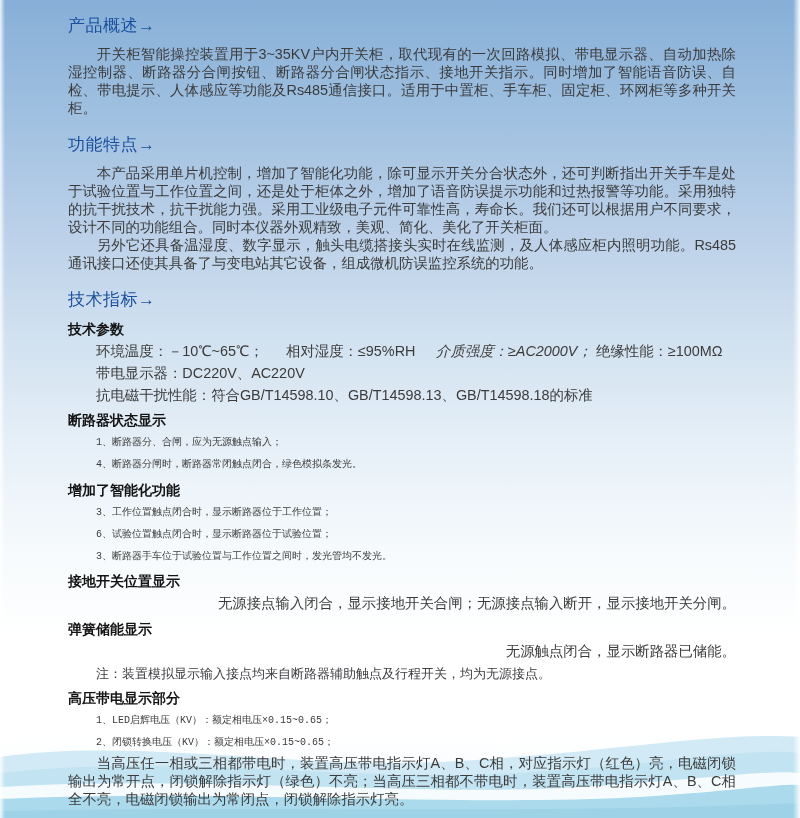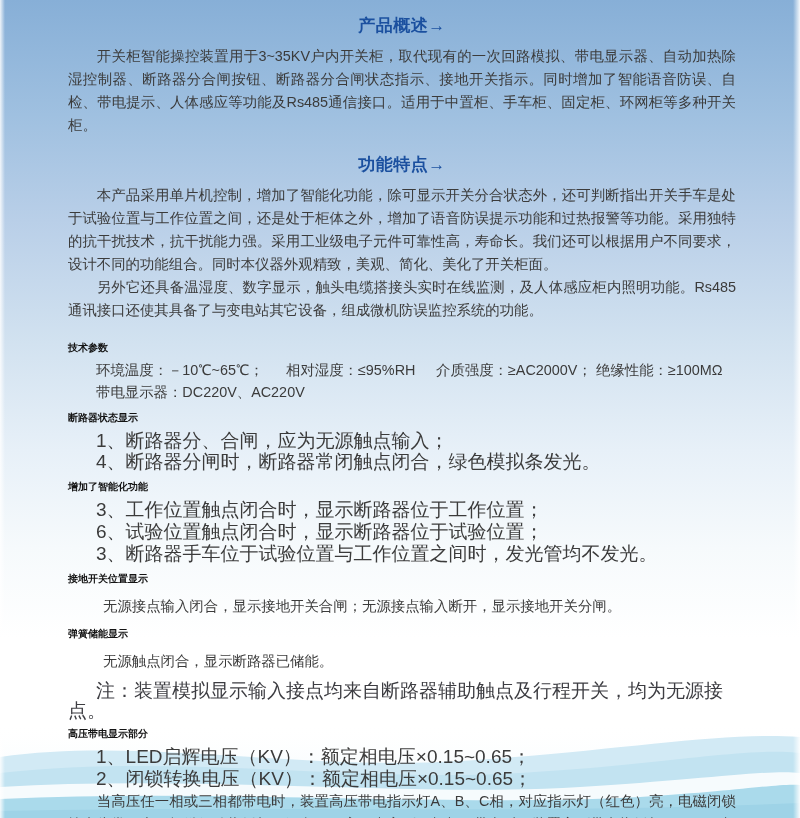--- a/index.html
+++ b/index.html
@@ -19,79 +19,80 @@
     font-family:"Liberation Sans", sans-serif;
   }
   .content{
     position:relative;
     z-index:2;
     padding:14px 64px 0 68px;
     color:#3b3b3b;
   }
   .h1{
     font-size:17px;
-    font-weight:bold;
+    font-weight:normal;
     color:#1b509f;
     margin:0 0 8px 0;
     letter-spacing:.5px;
-    text-align:center;
   }
   .sect{margin-bottom:16px;}
   .sect-specs{margin-bottom:0;}
   p.body{
     margin:0;
     font-size:14.4px;
-    line-height:23px;
+    line-height:18px;
     color:#3b3b3b;
     text-align:justify;
   }
   p.indent{text-indent:2em;}
   .sub{
-    font-size:10px;
+    font-size:14px;
     font-weight:bold;
     color:#141414;
     line-height:20px;
     margin:4px 0 2px 0;
   }
   ul.plain{
     list-style:none;
     margin:0;
     padding:0 0 0 28px;
   }
   ul.plain li{
-    font-size:19px;
+    font-size:10px;
     line-height:21.8px;
     color:#3b3b3b;
+    font-family:Liberation Mono, monospace;
   }
   .params-row{
     display:flex;
     padding-left:28px;
     font-size:14.4px;
     line-height:21.8px;
   }
   .params-row span{display:block;}
   .pc1{width:190px;}
   .pc2{width:150px;}
-  .pc3{width:160px;}
+  .pc3{width:160px;font-style:italic;}
   .pc4{flex:1;}
   .param-line{
     padding-left:28px;
     font-size:14.4px;
     line-height:21.8px;
     margin:0;
   }
   .lead28{
     padding-left:28px;
     font-size:14.4px;
     line-height:21.8px;
-    margin:7px;
+    margin:0;
+    text-align:right;
   }
   .note{
     font-family:"DejaVu Serif", serif;
-    font-size:19px;
+    font-size:13px;
     line-height:20px;
     color:#3d3d42;
     margin:1px 0 0 0;
   }
   .note-i28{text-indent:28px;}
   
   .waves{
     position:absolute;
     left:0;bottom:0;
     width:800px;height:95px;
@@ -116,29 +117,31 @@
       <p class="body indent">开关柜智能操控装置用于3~35KV户内开关柜，取代现有的一次回路模拟、带电显示器、自动加热除湿控制器、断路器分合闸按钮、断路器分合闸状态指示、接地开关指示。同时增加了智能语音防误、自检、带电提示、人体感应等功能及Rs485通信接口。适用于中置柜、手车柜、固定柜、环网柜等多种开关柜。</p>
     </div>
 
     <div class="sect">
       <h2 class="h1">功能特点→</h2>
       <p class="body indent">本产品采用单片机控制，增加了智能化功能，除可显示开关分合状态外，还可判断指出开关手车是处于试验位置与工作位置之间，还是处于柜体之外，增加了语音防误提示功能和过热报警等功能。采用独特的抗干扰技术，抗干扰能力强。采用工业级电子元件可靠性高，寿命长。我们还可以根据用户不同要求，设计不同的功能组合。同时本仪器外观精致，美观、简化、美化了开关柜面。</p>
       <p class="body indent">另外它还具备温湿度、数字显示，触头电缆搭接头实时在线监测，及人体感应柜内照明功能。Rs485通讯接口还使其具备了与变电站其它设备，组成微机防误监控系统的功能。</p>
     </div>
 
     <div class="sect sect-specs">
+      <h2 class="h1">技术指标→</h2>
 
       <div class="sub">技术参数</div>
       <div class="params-row">
         <span class="pc1">环境温度：－10℃~65℃；</span>
         <span class="pc2">相对湿度：≤95%RH</span>
         <span class="pc3">介质强度：≥AC2000V；</span>
         <span class="pc4">绝缘性能：≥100MΩ</span>
       </div>
       <p class="param-line">带电显示器：DC220V、AC220V</p>
+      <p class="param-line">抗电磁干扰性能：符合GB/T14598.10、GB/T14598.13、GB/T14598.18的标准</p>
 
       <div class="sub">断路器状态显示</div>
       <ul class="plain">
         <li>1、断路器分、合闸，应为无源触点输入；</li>
         <li>4、断路器分闸时，断路器常闭触点闭合，绿色模拟条发光。</li>
       </ul>
 
       <div class="sub">增加了智能化功能</div>
       <ul class="plain">
         <li>3、工作位置触点闭合时，显示断路器位于工作位置；</li>

